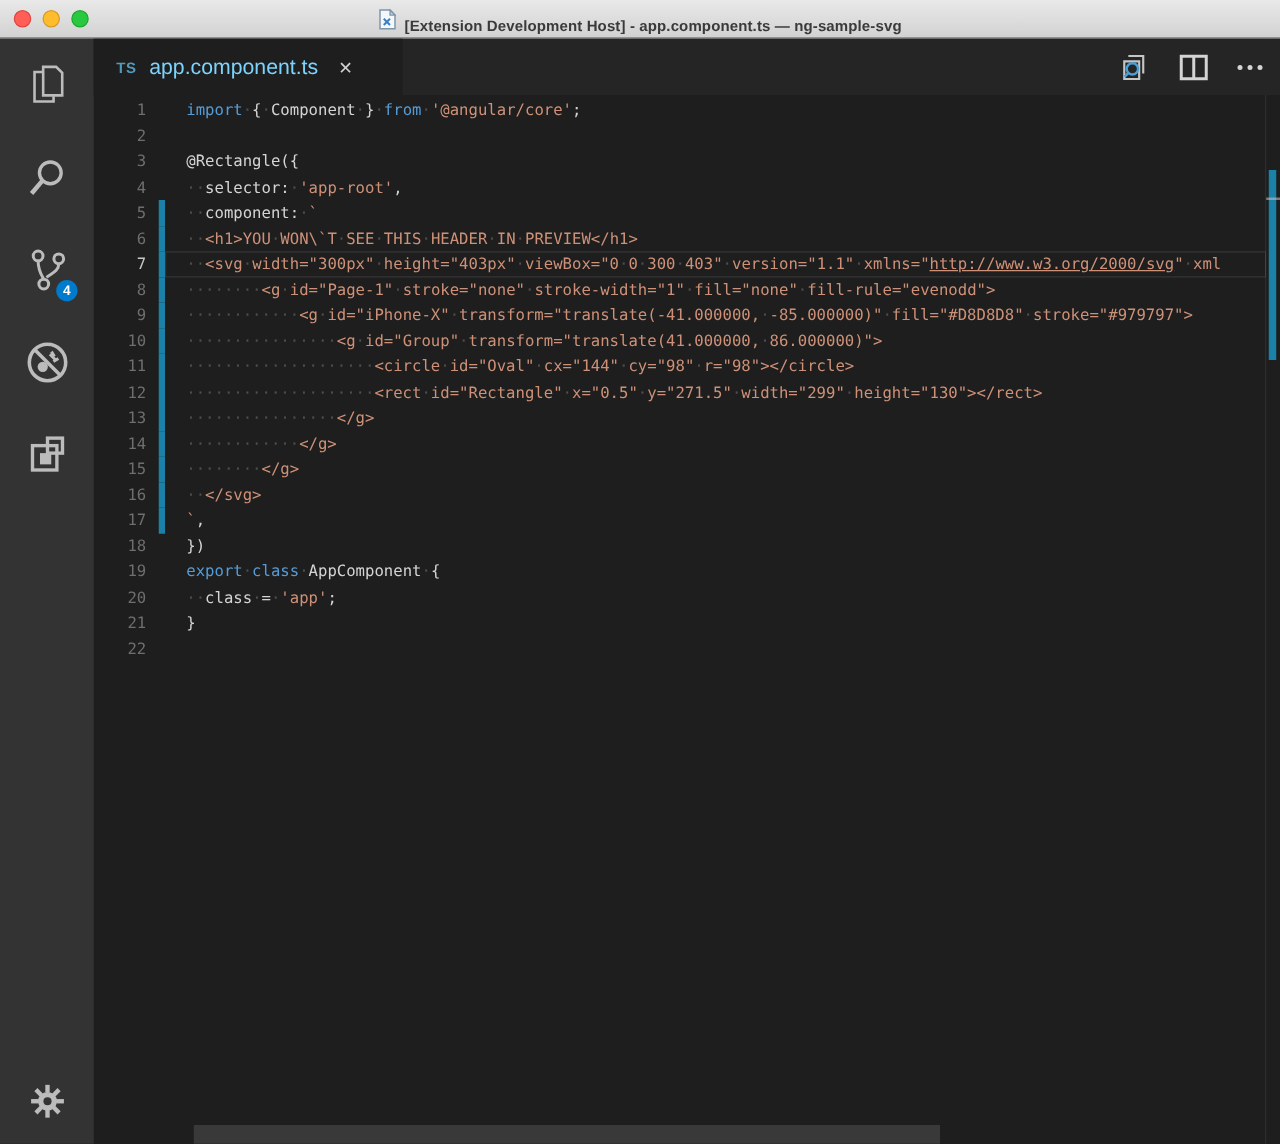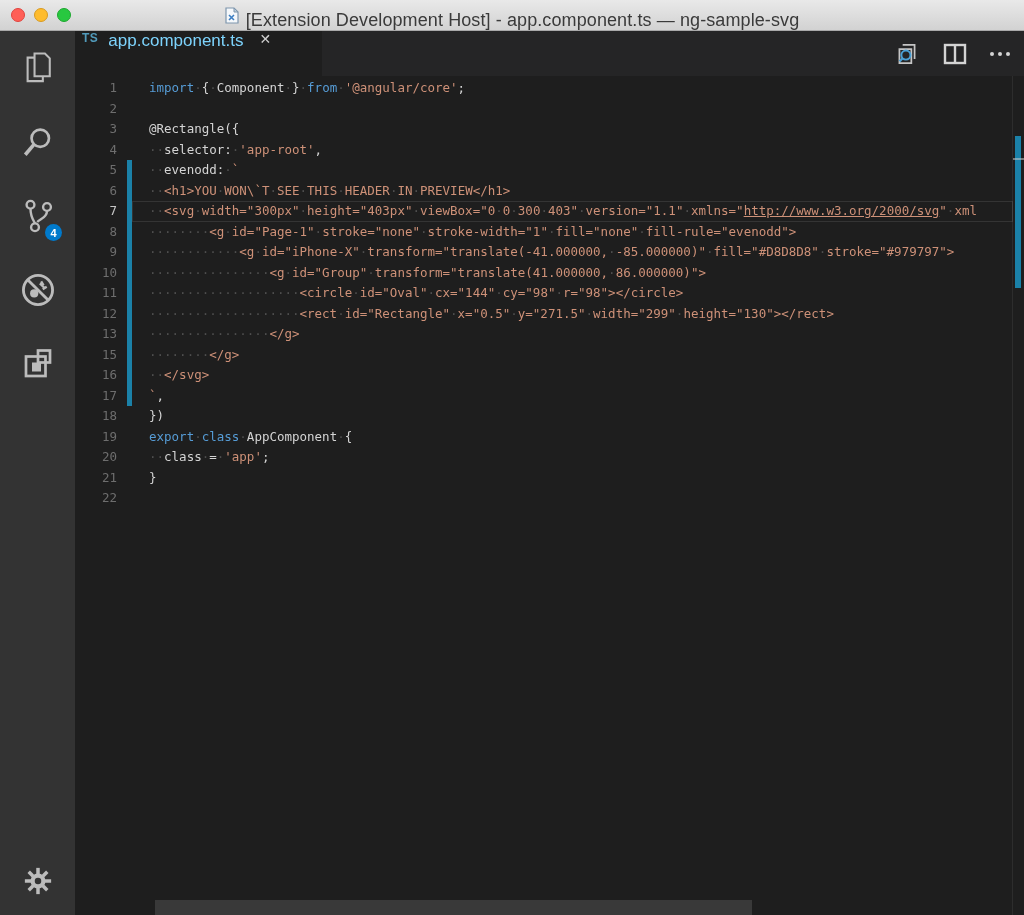--- a/index.html
+++ b/index.html
@@ -7,37 +7,37 @@
        font-family:"Liberation Sans", sans-serif; -webkit-font-smoothing:antialiased;}
   
   .titlebar{height:30px;background:linear-gradient(#e9e9e9,#d2d2d2);
     border-bottom:1px solid #a9a9a9;position:relative;display:flex;align-items:center;}
   .lights{position:absolute;left:11px;top:8px;display:flex;gap:9px;}
   .light{width:14px;height:14px;border-radius:50%;}
   .light.red{background:#ff5f57;border:1px solid #e0443e;box-sizing:border-box;}
   .light.yellow{background:#febc2e;border:1px solid #d89b22;box-sizing:border-box;}
   .light.green{background:#28c840;border:1px solid #1da82f;box-sizing:border-box;}
   .titlegroup{margin:0 auto;display:flex;align-items:center;gap:7px;}
-  .titletext{font-size:18px;color:#3a3a3a;font-weight:400;letter-spacing:.1px;margin-top:11px;}
+  .titletext{font-size:12px;color:#3a3a3a;font-weight:700;letter-spacing:.1px;margin-top:11px;}
   
   .main{display:flex;height:885px;}
   .activitybar{width:75px;background:#333333;position:relative;flex-shrink:0;}
   .ab-item{width:75px;height:46px;margin-top:28px;display:flex;align-items:center;
     justify-content:center;position:relative;cursor:pointer;}
   .ab-item.first{margin-top:14px;}
   .badge{position:absolute;right:13px;bottom:-2px;min-width:17px;height:17px;border-radius:9px;
     background:var(--badge,#007acc);color:#fff;font-size:11px;font-weight:bold;
     display:flex;align-items:center;justify-content:center;}
   .ab-settings{position:absolute;bottom:12px;left:0;width:75px;height:46px;
     display:flex;align-items:center;justify-content:center;cursor:pointer;}
   
   .editor-region{flex:1;display:flex;flex-direction:column;background:#1e1e1e;min-width:0;}
   .tabbar{height:45px;background:#252526;display:flex;position:relative;flex-shrink:0;}
-  .tab{width:247px;background:#1e1e1e;display:flex;
-    padding-left:7px;box-sizing:border-box;cursor:pointer;}
+  .tab{width:247px;background:#1e1e1e;display:flex;align-items:center;
+    padding-left:18px;box-sizing:border-box;cursor:pointer;}
   .tab-ts{font-size:12px;font-weight:bold;color:var(--ts,#519aba);letter-spacing:.5px;}
   .tab-label{font-size:17px;color:#7dd3fc;margin-left:10px;}
   .tab-close{margin-left:16px;color:#d0d0d0;font-size:14px;cursor:pointer;}
   .tab-actions{position:absolute;right:14px;top:0;height:45px;display:flex;
     align-items:center;gap:23px;}
   .tab-actions>div{cursor:pointer;display:flex;align-items:center;}
   .dots{display:flex;gap:4px;}
   .dots i{width:4px;height:4px;border-radius:50%;background:#d4d4d4;display:block;}
   
   .editor{position:relative;flex:1;overflow:hidden;
@@ -195,29 +195,30 @@
         </div>
       </div>
     </div>
 
     <div class="editor">
       <div class="code" id="code">
           <div class="line"><span class="num">1</span><span class="markcol"></span><span class="codewrap"><span class="c-k">import</span><span class="c-w">·</span><span class="c-f">{</span><span class="c-w">·</span><span class="c-f">Component</span><span class="c-w">·</span><span class="c-f">}</span><span class="c-w">·</span><span class="c-k">from</span><span class="c-w">·</span><span class="c-s">'@angular/core'</span><span class="c-f">;</span></span></div>
           <div class="line"><span class="num">2</span><span class="markcol"></span><span class="codewrap"></span></div>
           <div class="line"><span class="num">3</span><span class="markcol"></span><span class="codewrap"><span class="c-f">@Rectangle({</span></span></div>
           <div class="line"><span class="num">4</span><span class="markcol"></span><span class="codewrap"><span class="c-w">··</span><span class="c-f">selector:</span><span class="c-w">·</span><span class="c-s">'app-root'</span><span class="c-f">,</span></span></div>
-          <div class="line"><span class="num">5</span><span class="markcol modified"></span><span class="codewrap"><span class="c-w">··</span><span class="c-f">evenodd:</span><span class="c-w">·</span><span class="c-s">`</span></span></div>
+          <div class="line"><span class="num">5</span><span class="markcol modified"></span><span class="codewrap"><span class="c-w">··</span><span class="c-f">component:</span><span class="c-w">·</span><span class="c-s">`</span></span></div>
           <div class="line"><span class="num">6</span><span class="markcol modified"></span><span class="codewrap"><span class="c-w">··</span><span class="c-s">&lt;h1&gt;YOU</span><span class="c-w">·</span><span class="c-s">WON\`T</span><span class="c-w">·</span><span class="c-s">SEE</span><span class="c-w">·</span><span class="c-s">THIS</span><span class="c-w">·</span><span class="c-s">HEADER</span><span class="c-w">·</span><span class="c-s">IN</span><span class="c-w">·</span><span class="c-s">PREVIEW&lt;/h1&gt;</span></span></div>
           <div class="line current"><span class="num">7</span><span class="markcol modified"></span><span class="codewrap"><span class="c-w">··</span><span class="c-s">&lt;svg</span><span class="c-w">·</span><span class="c-s">width="300px"</span><span class="c-w">·</span><span class="c-s">height="403px"</span><span class="c-w">·</span><span class="c-s">viewBox="0</span><span class="c-w">·</span><span class="c-s">0</span><span class="c-w">·</span><span class="c-s">300</span><span class="c-w">·</span><span class="c-s">403"</span><span class="c-w">·</span><span class="c-s">version="1.1"</span><span class="c-w">·</span><span class="c-s">xmlns="</span><span class="c-u">http://www.w3.org/2000/svg</span><span class="c-s">"</span><span class="c-w">·</span><span class="c-s">xml</span></span></div>
           <div class="line"><span class="num">8</span><span class="markcol modified"></span><span class="codewrap"><span class="c-w">········</span><span class="c-s">&lt;g</span><span class="c-w">·</span><span class="c-s">id="Page-1"</span><span class="c-w">·</span><span class="c-s">stroke="none"</span><span class="c-w">·</span><span class="c-s">stroke-width="1"</span><span class="c-w">·</span><span class="c-s">fill="none"</span><span class="c-w">·</span><span class="c-s">fill-rule="evenodd"&gt;</span></span></div>
           <div class="line"><span class="num">9</span><span class="markcol modified"></span><span class="codewrap"><span class="c-w">············</span><span class="c-s">&lt;g</span><span class="c-w">·</span><span class="c-s">id="iPhone-X"</span><span class="c-w">·</span><span class="c-s">transform="translate(-41.000000,</span><span class="c-w">·</span><span class="c-s">-85.000000)"</span><span class="c-w">·</span><span class="c-s">fill="#D8D8D8"</span><span class="c-w">·</span><span class="c-s">stroke="#979797"&gt;</span></span></div>
           <div class="line"><span class="num">10</span><span class="markcol modified"></span><span class="codewrap"><span class="c-w">················</span><span class="c-s">&lt;g</span><span class="c-w">·</span><span class="c-s">id="Group"</span><span class="c-w">·</span><span class="c-s">transform="translate(41.000000,</span><span class="c-w">·</span><span class="c-s">86.000000)"&gt;</span></span></div>
           <div class="line"><span class="num">11</span><span class="markcol modified"></span><span class="codewrap"><span class="c-w">····················</span><span class="c-s">&lt;circle</span><span class="c-w">·</span><span class="c-s">id="Oval"</span><span class="c-w">·</span><span class="c-s">cx="144"</span><span class="c-w">·</span><span class="c-s">cy="98"</span><span class="c-w">·</span><span class="c-s">r="98"&gt;&lt;/circle&gt;</span></span></div>
           <div class="line"><span class="num">12</span><span class="markcol modified"></span><span class="codewrap"><span class="c-w">····················</span><span class="c-s">&lt;rect</span><span class="c-w">·</span><span class="c-s">id="Rectangle"</span><span class="c-w">·</span><span class="c-s">x="0.5"</span><span class="c-w">·</span><span class="c-s">y="271.5"</span><span class="c-w">·</span><span class="c-s">width="299"</span><span class="c-w">·</span><span class="c-s">height="130"&gt;&lt;/rect&gt;</span></span></div>
           <div class="line"><span class="num">13</span><span class="markcol modified"></span><span class="codewrap"><span class="c-w">················</span><span class="c-s">&lt;/g&gt;</span></span></div>
+          <div class="line"><span class="num">14</span><span class="markcol modified"></span><span class="codewrap"><span class="c-w">············</span><span class="c-s">&lt;/g&gt;</span></span></div>
           <div class="line"><span class="num">15</span><span class="markcol modified"></span><span class="codewrap"><span class="c-w">········</span><span class="c-s">&lt;/g&gt;</span></span></div>
           <div class="line"><span class="num">16</span><span class="markcol modified"></span><span class="codewrap"><span class="c-w">··</span><span class="c-s">&lt;/svg&gt;</span></span></div>
           <div class="line"><span class="num">17</span><span class="markcol modified"></span><span class="codewrap"><span class="c-s">`</span><span class="c-f">,</span></span></div>
           <div class="line"><span class="num">18</span><span class="markcol"></span><span class="codewrap"><span class="c-f">})</span></span></div>
           <div class="line"><span class="num">19</span><span class="markcol"></span><span class="codewrap"><span class="c-k">export</span><span class="c-w">·</span><span class="c-k">class</span><span class="c-w">·</span><span class="c-f">AppComponent</span><span class="c-w">·</span><span class="c-f">{</span></span></div>
           <div class="line"><span class="num">20</span><span class="markcol"></span><span class="codewrap"><span class="c-w">··</span><span class="c-f">class</span><span class="c-w">·</span><span class="c-f">=</span><span class="c-w">·</span><span class="c-s">'app'</span><span class="c-f">;</span></span></div>
           <div class="line"><span class="num">21</span><span class="markcol"></span><span class="codewrap"><span class="c-f">}</span></span></div>
           <div class="line"><span class="num">22</span><span class="markcol"></span><span class="codewrap"></span></div>
         </div>
       <div class="hscroll"></div>

